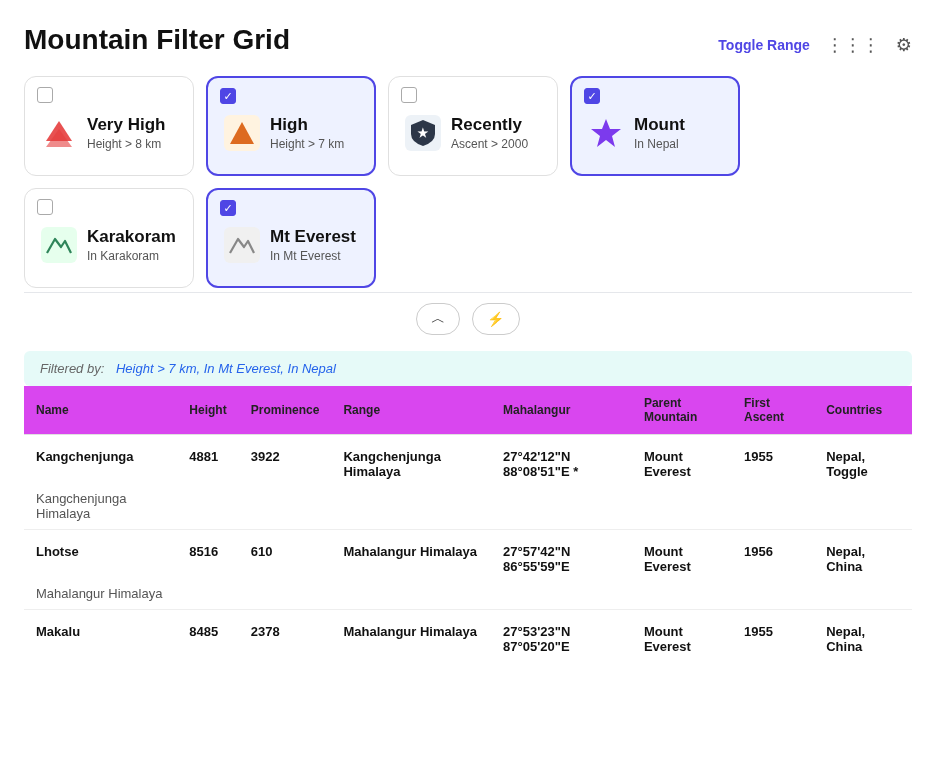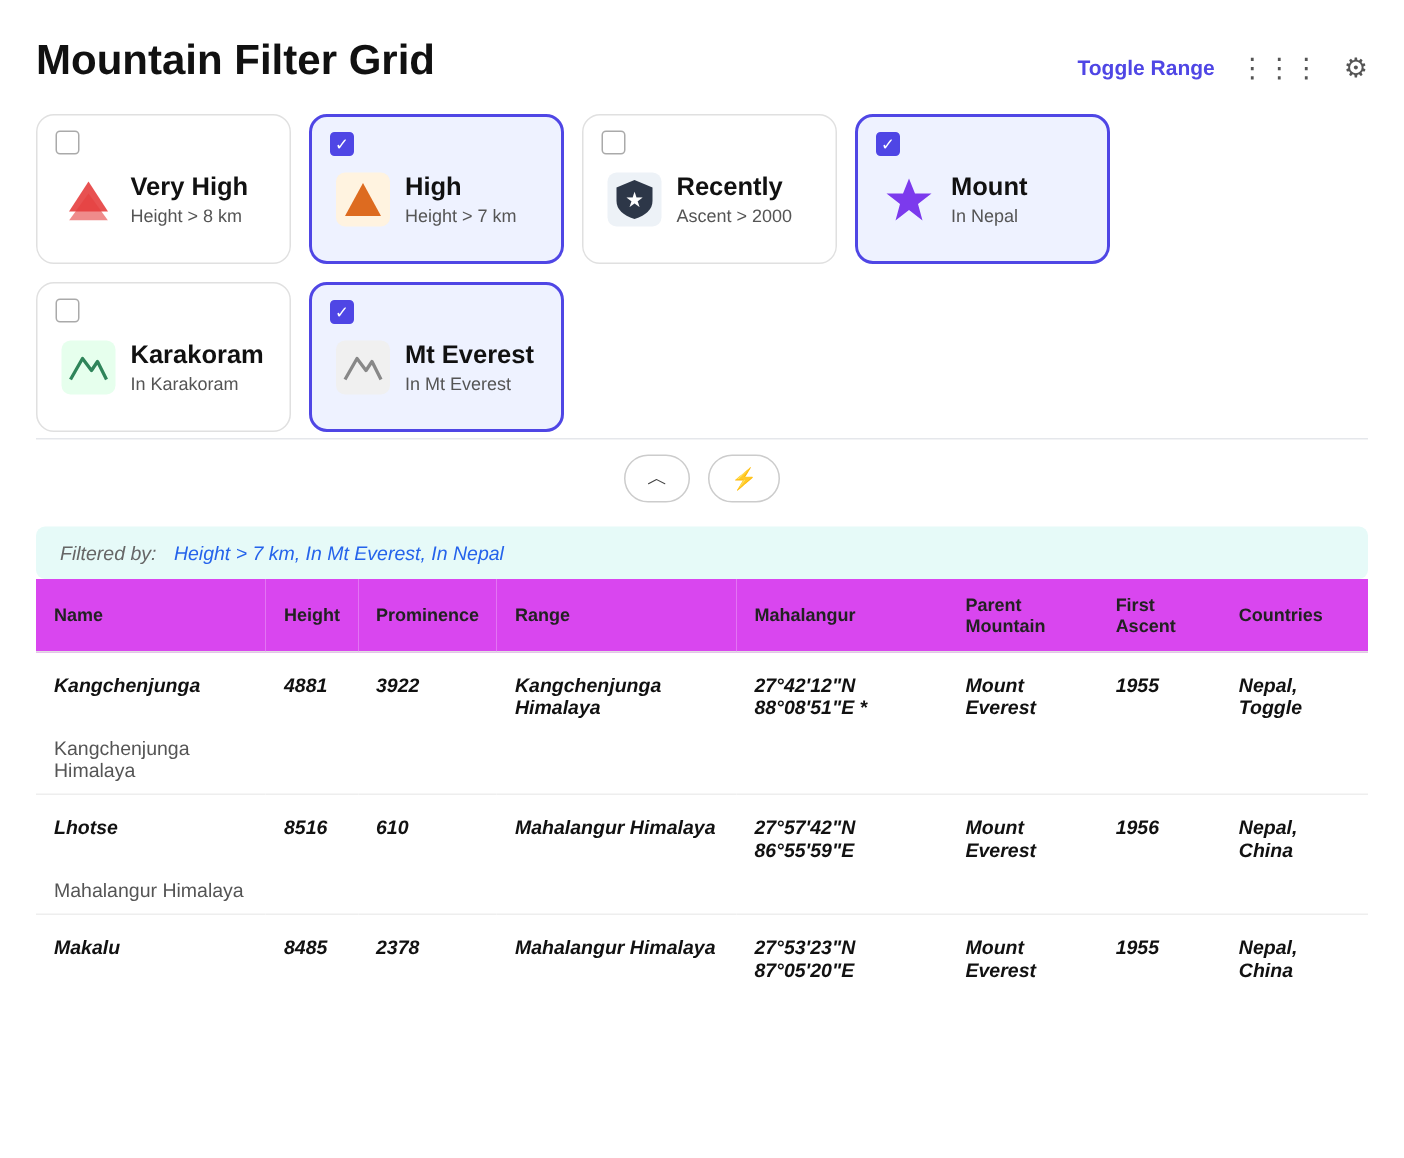--- a/index.html
+++ b/index.html
@@ -64,21 +64,21 @@
     .action-bar { display: flex; justify-content: center; gap: 12px; padding: 10px 0 16px; border-top: 1px solid #e5e7eb; margin-top: 4px; }
     .action-btn { border: 1.5px solid #ccc; border-radius: 20px; padding: 6px 14px; background: #fff; cursor: pointer; font-size: 14px; color: #444; display: flex; align-items: center; gap: 4px; }
 
     .filter-info { background: #e6faf8; border-radius: 6px; padding: 10px 16px; margin-bottom: 0; font-size: 13px; }
     .filter-info-label { color: #666; font-style: italic; margin-right: 8px; }
     .filter-info-value { color: #2563eb; font-style: italic; }
 
     .data-table { width: 100%; border-collapse: collapse; margin-top: 0; }
     .data-table th { text-align: left; padding: 10px 12px; font-weight: 700; font-size: 12px; color: #222; border-bottom: 1.5px solid #e0e0e0; background: #d946ef; }
     .data-table td { padding: 6px 12px; font-size: 13px; color: #333; vertical-align: top; }
-    .row-main td { font-weight: 700; color: #111; padding-top: 14px; border-top: 1px solid #eee; font-style: italic; }
+    .row-main td { font-weight: 700; color: #111; padding-top: 14px; border-top: 1px solid #eee; }
     .row-main td:first-child { font-weight: 700; }
     .row-sub td { color: #555; font-weight: 400; padding-bottom: 8px; }
   </style>
 </head>
 <body>
 
 <div class="app">
 
   <div class="header">
     <h1 class="title">Mountain Filter Grid</h1>

